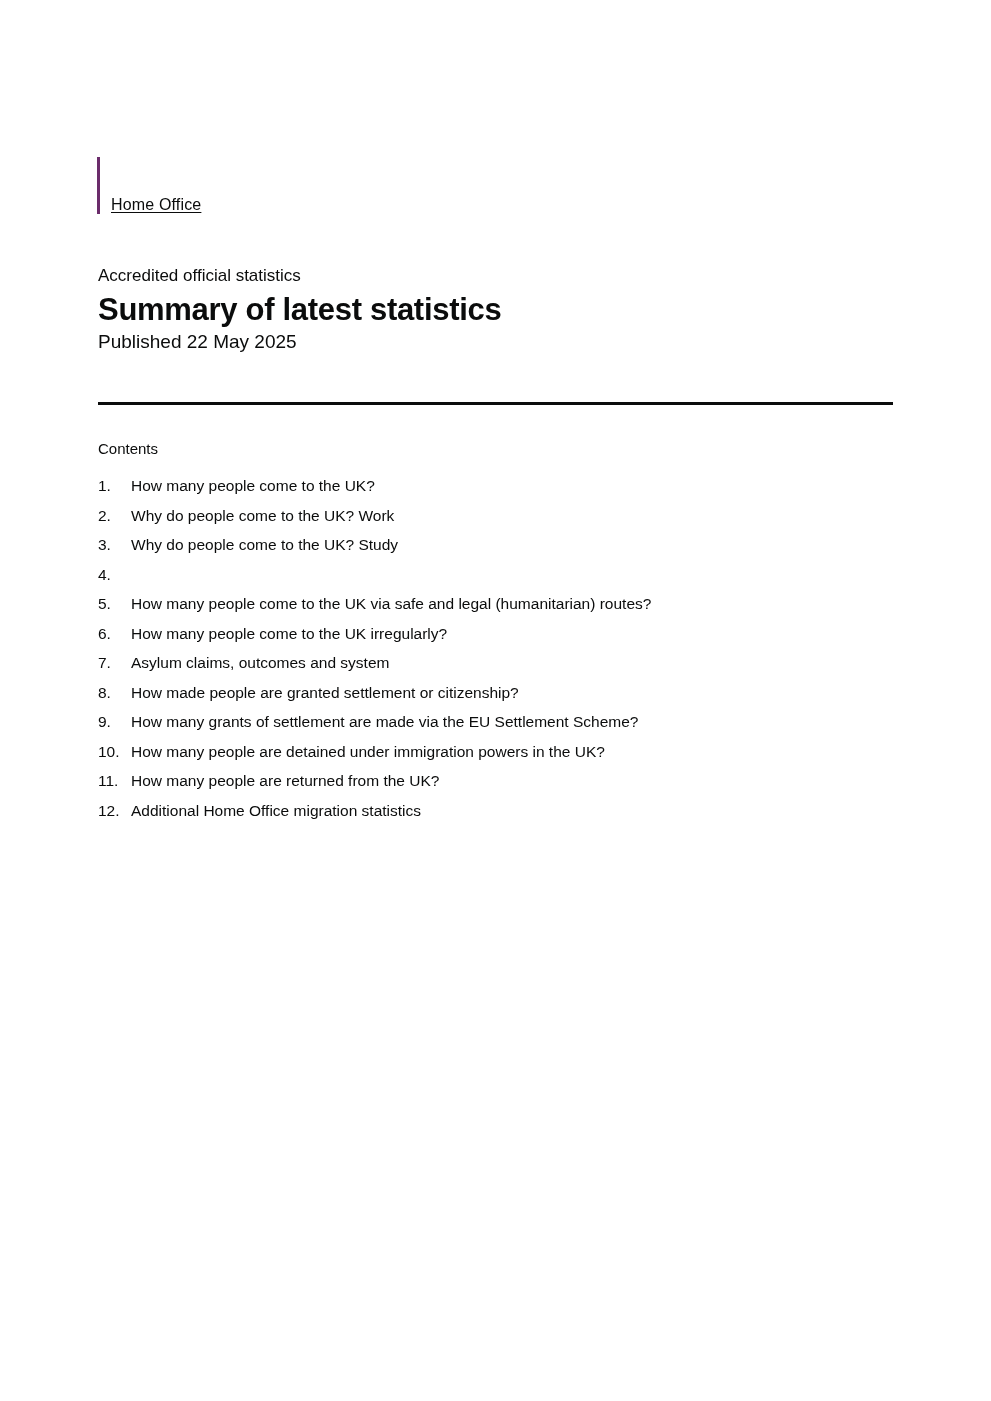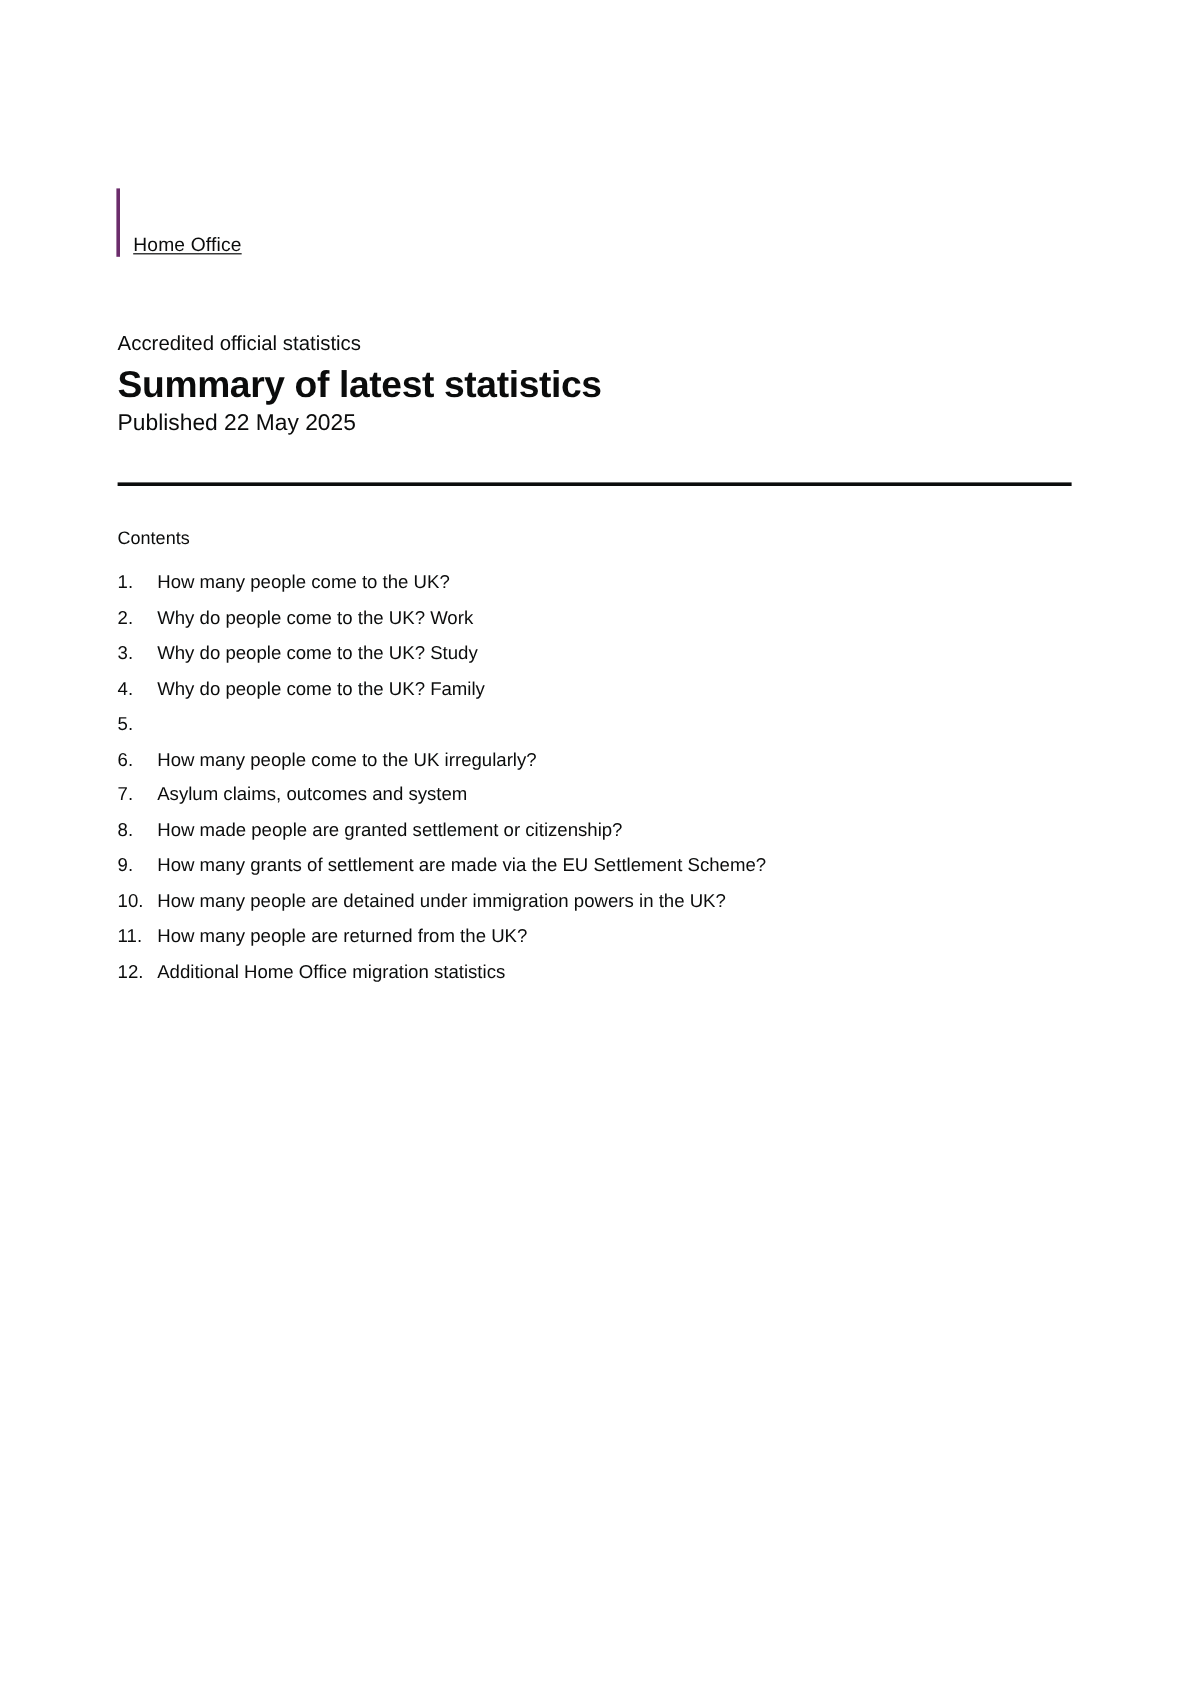--- a/index.html
+++ b/index.html
@@ -48,21 +48,21 @@
     text-decoration-thickness: 1px;
     letter-spacing: 0.01em;
     cursor: pointer;
     white-space: nowrap;
   }
 
   
   .title-block {
     position: absolute;
     left: 98px;
-    top: 275px;
+    top: 264px;
     width: 800px;
   }
   .stats-label {
     font-size: 17px;
     line-height: 23px;
     font-weight: 400;
     color: #0b0c0c;
     margin: 0;
   }
   .main-title {
@@ -158,24 +158,24 @@
         <li class="contents-item">
           <span class="item-num">2.</span>
           <span class="item-label">Why do people come to the UK? Work</span>
         </li>
         <li class="contents-item">
           <span class="item-num">3.</span>
           <span class="item-label">Why do people come to the UK? Study</span>
         </li>
         <li class="contents-item">
           <span class="item-num">4.</span>
-          <span class="item-label">Why do people come to the UK? Family</span>
         </li>
         <li class="contents-item">
           <span class="item-num">5.</span>
+          <span class="item-label">How many people come to the UK via safe and legal (humanitarian) routes?</span>
         </li>
         <li class="contents-item">
           <span class="item-num">6.</span>
           <span class="item-label">How many people come to the UK irregularly?</span>
         </li>
         <li class="contents-item">
           <span class="item-num">7.</span>
           <span class="item-label">Asylum claims, outcomes and system</span>
         </li>
         <li class="contents-item">

